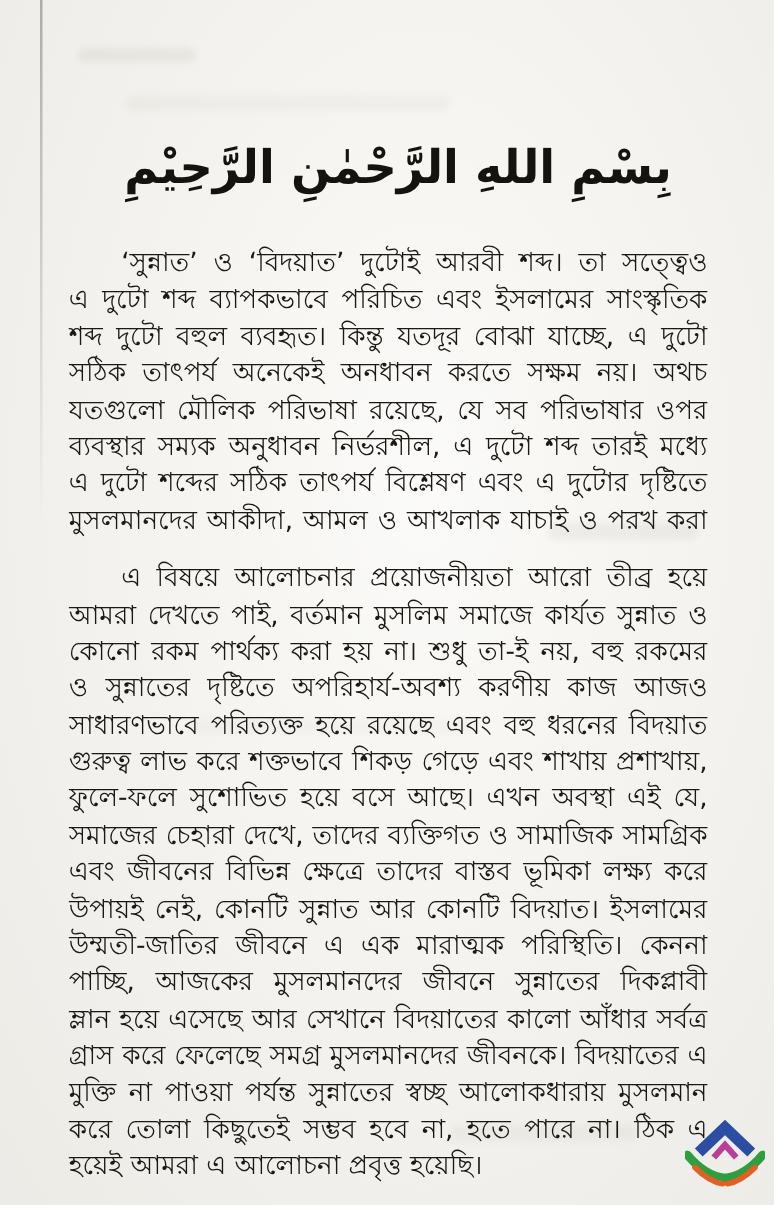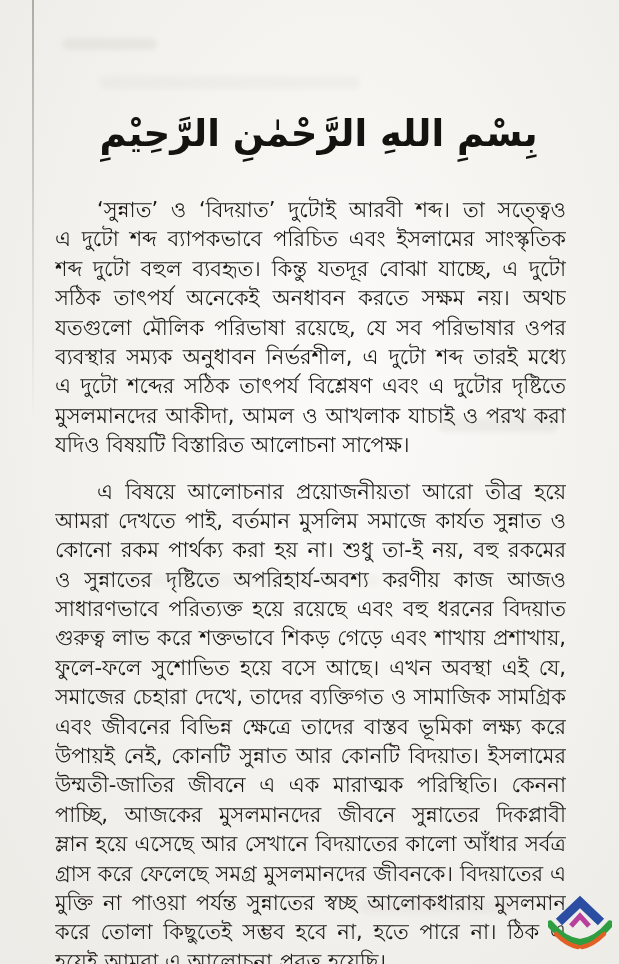--- a/index.html
+++ b/index.html
@@ -66,21 +66,20 @@
 <div class="textblock">
   <div class="para">
     <div class="line first">‘সুন্নাত’ ও ‘বিদয়াত’ দুটোই আরবী শব্দ। তা সত্ত্বেও মুসলমান সমাজে</div>
     <div class="line">এ দুটো শব্দ ব্যাপকভাবে পরিচিত এবং ইসলামের সাংস্কৃতিক ইতিহাসে এ</div>
     <div class="line">শব্দ দুটো বহুল ব্যবহৃত। কিন্তু যতদূর বোঝা যাচ্ছে, এ দুটো পরিভাষার</div>
     <div class="line">সঠিক তাৎপর্য অনেকেই অনধাবন করতে সক্ষম নয়। অথচ ইসলামী সংস্কৃতি</div>
     <div class="line">যতগুলো মৌলিক পরিভাষা রয়েছে, যে সব পরিভাষার ওপর ইসলামী জীবন-</div>
     <div class="line">ব্যবস্থার সম্যক অনুধাবন নির্ভরশীল, এ দুটো শব্দ তারই মধ্যে গণ্য। অতএব</div>
     <div class="line">এ দুটো শব্দের সঠিক তাৎপর্য বিশ্লেষণ এবং এ দুটোর দৃষ্টিতে বর্তমান বিশ্ব-</div>
     <div class="line">মুসলমানদের আকীদা, আমল ও আখলাক যাচাই ও পরখ করা একান্তই জরুরী,</div>
-    <div class="line last">যদিও বিষয়টি বিস্তারিত আলোচনা সাপেক্ষ।</div>
   </div>
   <div class="para">
     <div class="line first">এ বিষয়ে আলোচনার প্রয়োজনীয়তা আরো তীব্র হয়ে দেখা দেয়, যখন</div>
     <div class="line">আমরা দেখতে পাই, বর্তমান মুসলিম সমাজে কার্যত সুন্নাত ও বিদয়াতের মাঝে</div>
     <div class="line">কোনো রকম পার্থক্য করা হয় না। শুধু তা-ই নয়, বহু রকমের সুন্নাত-সমর্থিত</div>
     <div class="line">ও সুন্নাতের দৃষ্টিতে অপরিহার্য-অবশ্য করণীয় কাজ আজও মুসলমান সমাজেই</div>
     <div class="line">সাধারণভাবে পরিত্যক্ত হয়ে রয়েছে এবং বহু ধরনের বিদয়াত সুন্নাতের মতোই</div>
     <div class="line">গুরুত্ব লাভ করে শক্তভাবে শিকড় গেড়ে এবং শাখায় প্রশাখায়, পত্র-পল্লবে ও</div>
     <div class="line">ফুলে-ফলে সুশোভিত হয়ে বসে আছে। এখন অবস্থা এই যে, বর্তমান মুসলমান</div>
     <div class="line">সমাজের চেহারা দেখে, তাদের ব্যক্তিগত ও সামাজিক সামগ্রিক কার্যক্রম দেখে</div>

